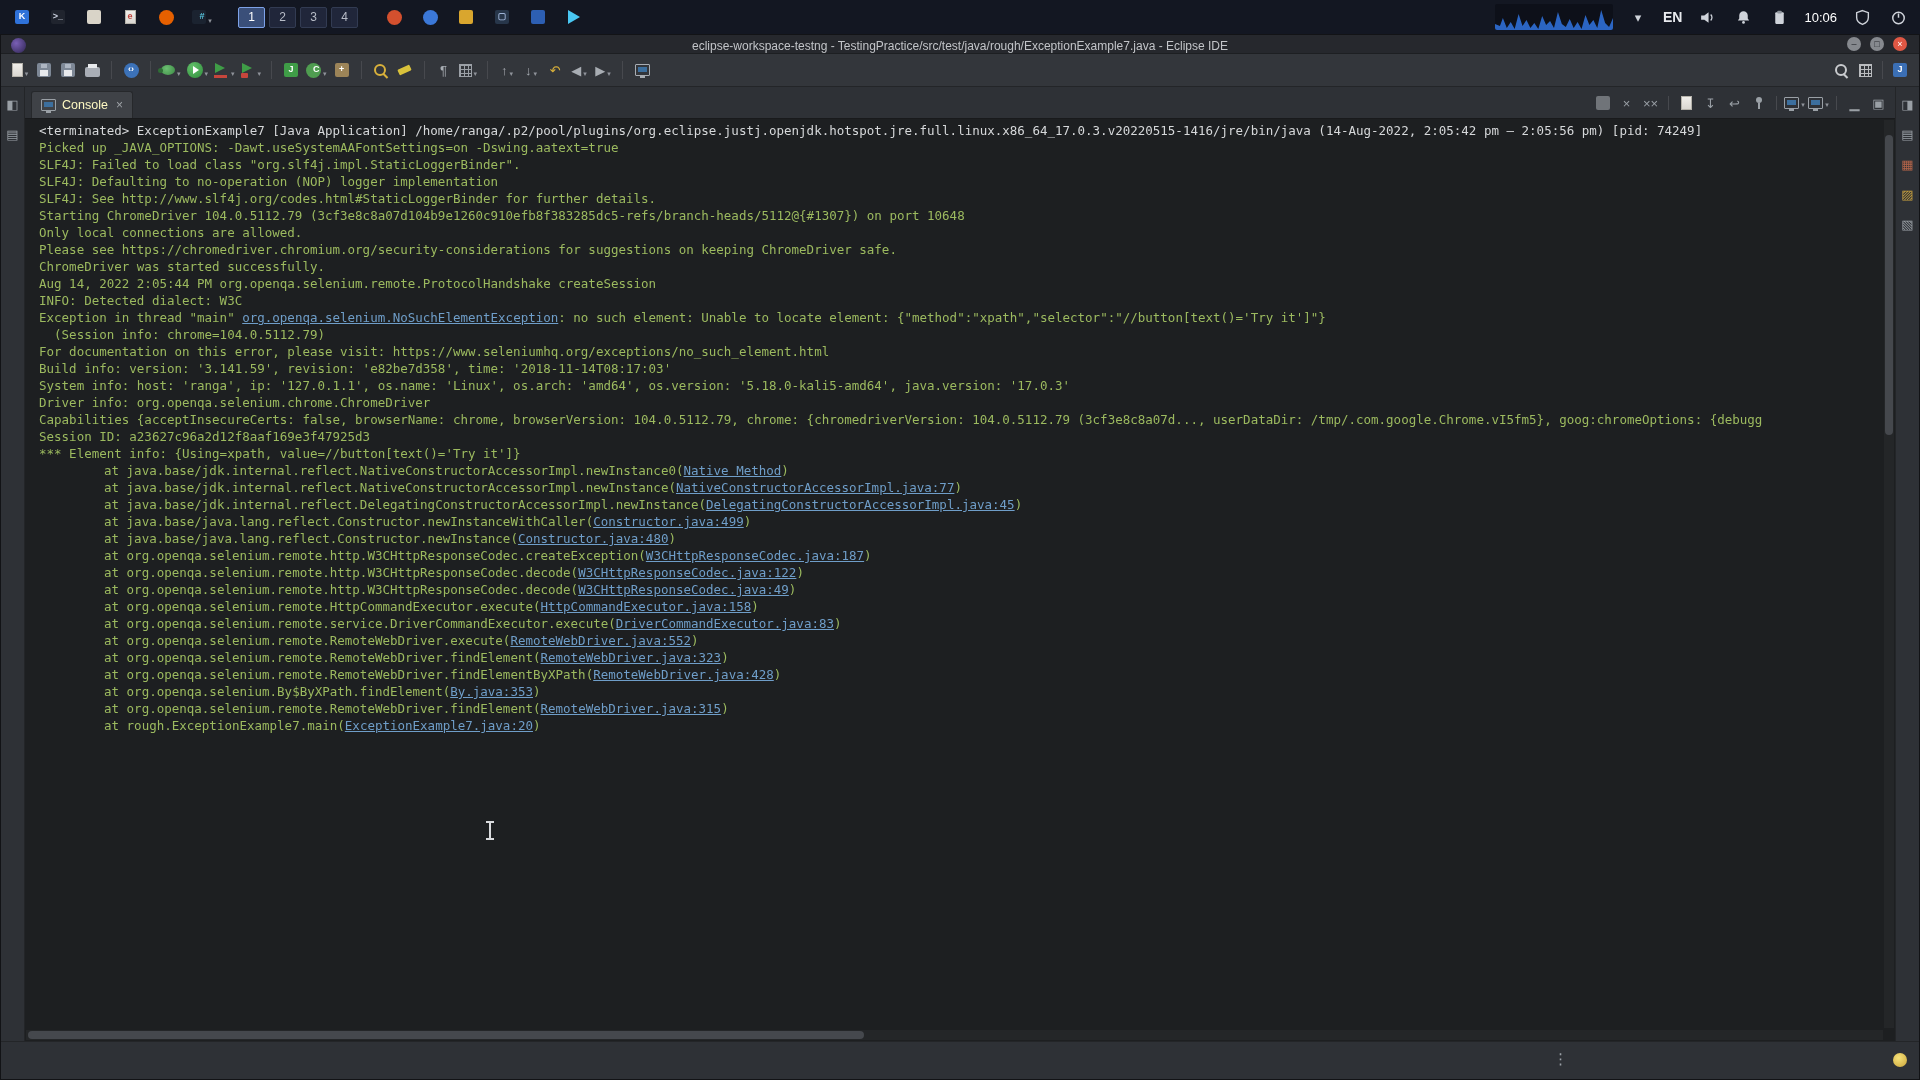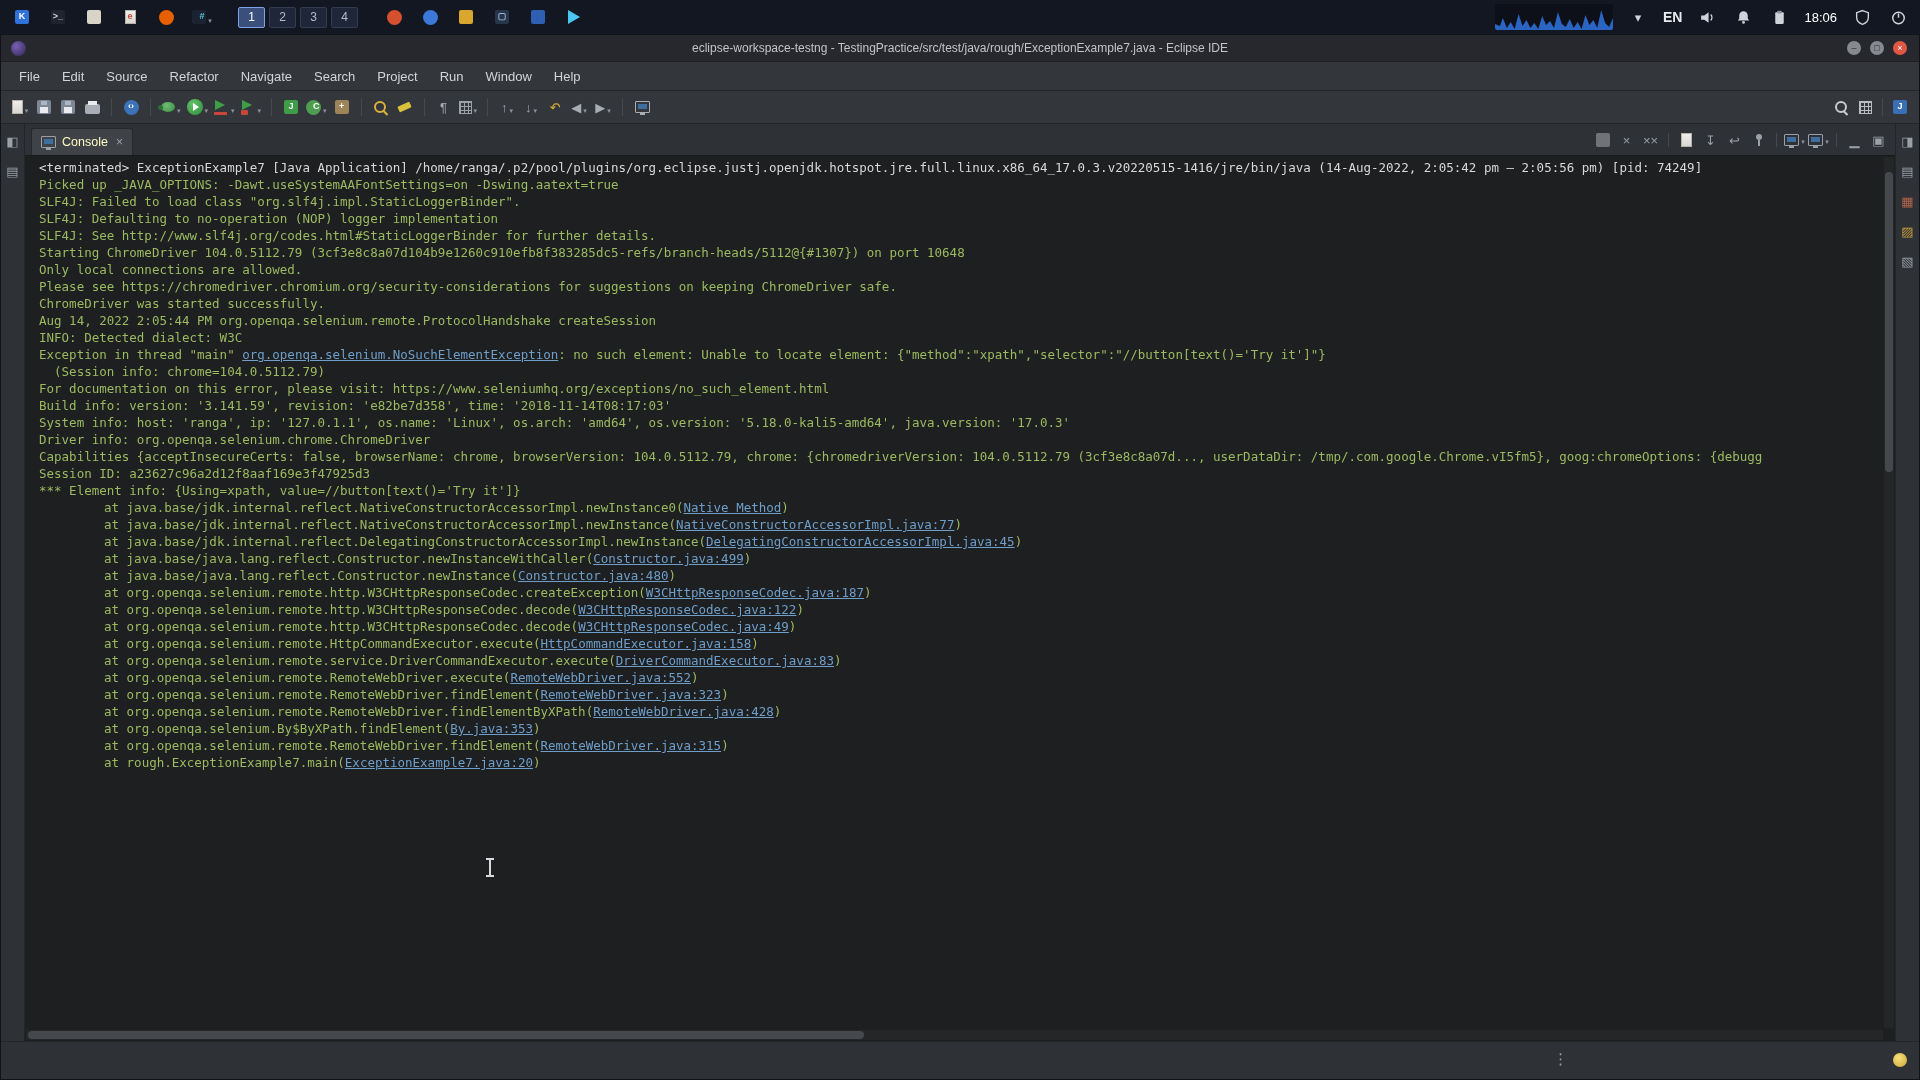--- a/index.html
+++ b/index.html
@@ -22,22 +22,22 @@
   .ws-btn.active { background: #3a4f79; border-color: #7da2e8; color: #ffffff; }
   .tb-right { margin-left: auto; display: inline-flex; align-items: center; gap: 13px; }
   .net-graph { width: 118px; height: 26px; background: #0d1019; border-radius: 2px; }
   .tb-lang { color: #e8eaee; font-size: 14px; font-weight: bold; }
   .tb-time { color: #ffffff; font-size: 13px; }
   .mini-svg { width: 17px; height: 17px; display: block; }
 
   
   .window { flex: 1; display: flex; flex-direction: column; background: #2e3136;
             border: 1px solid #121316; min-height: 0; }
-  .titlebar { height: 27px; background: #26282d; border-bottom: 1px solid #1d1f22;
-              display: flex; align-items: center; position: relative; flex: 0 0 auto; }
+  .titlebar { height: 19px; background: #26282d; border-bottom: 1px solid #1d1f22;
+              display: flex; align-items: flex-end; position: relative; flex: 0 0 auto; }
   .titlebar-icon { position: absolute; left: 10px; width: 15px; height: 15px; border-radius: 50%;
                    background: radial-gradient(circle at 35% 35%, #7a5fb5, #2d2550); }
   .title-text { margin: 0 auto; font-size: 12px; color: #c2c4c8; white-space: nowrap; }
   .win-controls { position: absolute; right: 12px; top: 0; height: 100%; display: flex; align-items: center; gap: 9px; }
   .win-btn { width: 14px; height: 14px; border-radius: 50%; background: #86898e; color: #26282d;
              font-size: 9px; line-height: 14px; text-align: center; }
   .win-btn.close { background: #e05744; color: #ffffff; }
 
   .menubar { height: 29px; background: #33363b; border-bottom: 1px solid #232528;
              display: flex; align-items: center; padding: 0 8px; gap: 2px; flex: 0 0 auto; }
@@ -224,21 +224,21 @@
               <circle cx="8" cy="12.6" r="1.3" fill="#cfd3da"></circle>
             </svg>
           </span>
           <span class="icon">
             <svg class="mini-svg" viewBox="0 0 16 16">
               <rect x="4" y="3" width="8" height="11" rx="1" fill="#cfd3da"></rect>
               <rect x="6" y="1.6" width="4" height="2.6" rx="0.6" fill="#8d939c"></rect>
             </svg>
           </span>
         </span>
-      <span class="tb-time">18:06</span>
+      <span class="tb-time">10:06</span>
       <span class="tb-group">
           <span class="icon">
             <svg class="mini-svg" viewBox="0 0 16 16">
               <path d="M8 1.5l5.5 2v4.6c0 3.4-2.6 5.4-5.5 6.4-2.9-1-5.5-3-5.5-6.4V3.5z" fill="none" stroke="#cfd3da" stroke-width="1.3"></path>
             </svg>
           </span>
           <span class="icon">
             <svg class="mini-svg" viewBox="0 0 16 16">
               <circle cx="8" cy="8.5" r="5.4" fill="none" stroke="#cfd3da" stroke-width="1.4"></circle>
               <rect x="7.3" y="4.2" width="1.4" height="4" fill="#cfd3da"></rect>
@@ -253,32 +253,20 @@
     <div class="titlebar">
       <span class="titlebar-icon"></span>
       <span class="title-text">eclipse-workspace-testng - TestingPractice/src/test/java/rough/ExceptionExample7.java - Eclipse IDE</span>
       <span class="win-controls" id="win-controls">
           <span class="win-btn">–</span>
           <span class="win-btn">□</span>
           <span class="win-btn close">×</span>
         </span>
     </div>
 
-    <div class="menubar" id="menubar">
-        <span class="menu-item">File</span>
-        <span class="menu-item">Edit</span>
-        <span class="menu-item">Source</span>
-        <span class="menu-item">Refactor</span>
-        <span class="menu-item">Navigate</span>
-        <span class="menu-item">Search</span>
-        <span class="menu-item">Project</span>
-        <span class="menu-item">Run</span>
-        <span class="menu-item">Window</span>
-        <span class="menu-item">Help</span>
-      </div>
 
     <div class="toolbar">
       <span class="tb-icons">
           <span class="icon">
             <span class="shape shape-doc"></span>
             <span class="caret">▾</span>
           </span>
           <span class="icon">
             <span class="shape shape-floppy"></span>
           </span>

